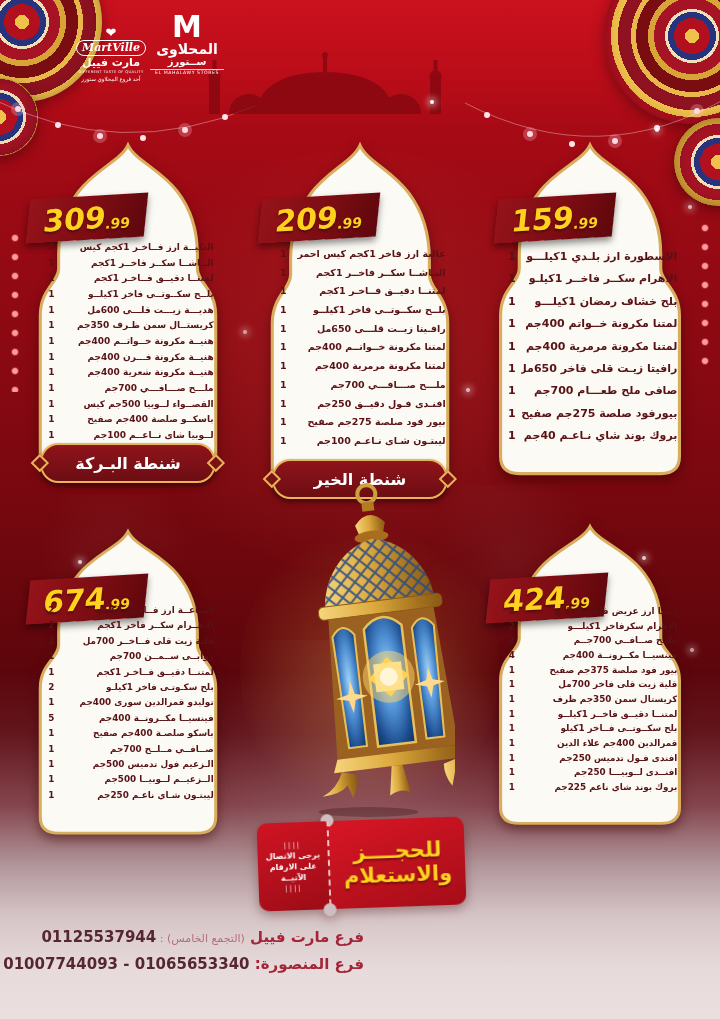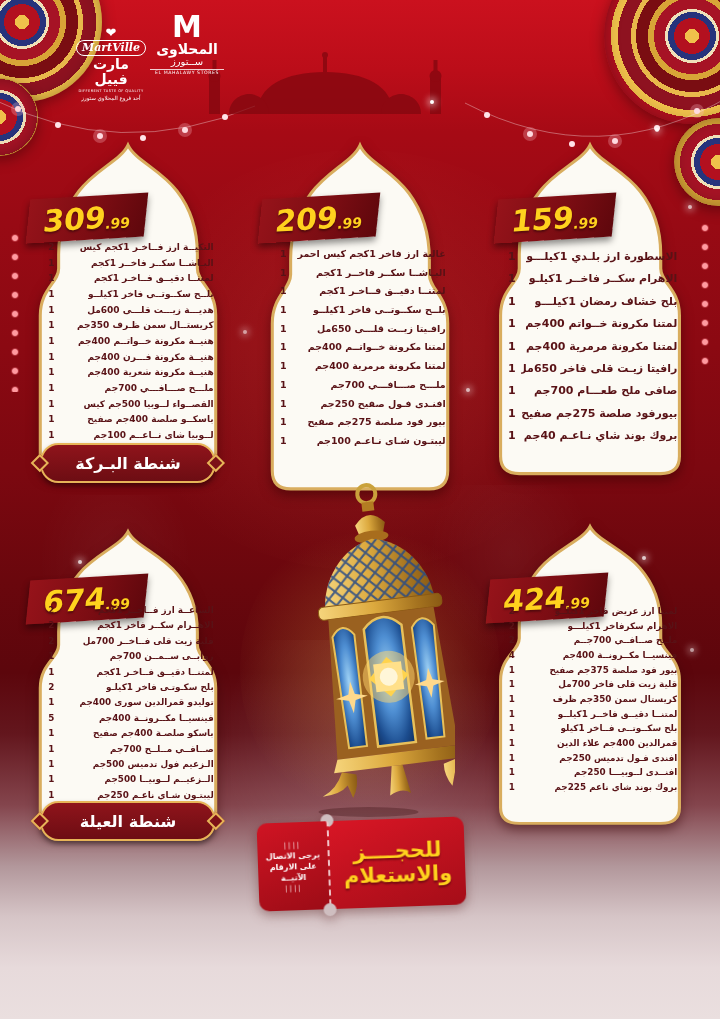--- a/index.html
+++ b/index.html
@@ -29,27 +29,27 @@
   
   .main-title{top:24px;right:16px;width:456px;text-align:center;direction:rtl;
     font-size:47px;font-weight:bold;letter-spacing:-1px;
     background:linear-gradient(180deg,#ffefb0 8%,#ffd044 42%,#f7a81f 70%,#e0820d 95%);
     -webkit-background-clip:text;background-clip:text;color:transparent;
     filter:drop-shadow(0 3px 1px rgba(96,10,0,.55));}
   .logo-mv{left:76px;top:26px;width:70px;text-align:center;color:#fff;line-height:1.1;}
   .logo-mv .heart{font-size:13px;line-height:1;color:#fff;}
   .logo-mv .box{border:1.5px solid #fff;border-radius:8px;padding:1px 3px;margin:1px 0;
     font-size:11px;font-weight:bold;font-family:"DejaVu Serif",serif;font-style:italic;}
-  .logo-mv .ar{font-size:14px;font-weight:bold;direction:rtl;}
+  .logo-mv .ar{font-size:11px;font-weight:bold;direction:rtl;}
   .logo-mv .tag{font-size:3.6px;letter-spacing:.4px;margin-top:2px;}
   .logo-mv .sub{font-size:5.5px;direction:rtl;margin-top:1px;}
   .logo-mh{left:150px;top:12px;width:74px;text-align:center;color:#fff;line-height:1.05;}
   .logo-mh .m{font-size:30px;font-weight:bold;line-height:1;}
   .logo-mh .a1{font-size:14px;font-weight:bold;direction:rtl;}
-  .logo-mh .a2{font-size:10px;font-weight:normal;direction:rtl;letter-spacing:2px;}
+  .logo-mh .a2{font-size:10px;font-weight:bold;direction:rtl;letter-spacing:2px;}
   .logo-mh .en{font-size:4.6px;letter-spacing:.6px;border-top:1px solid rgba(255,255,255,.8);
     margin-top:2px;padding-top:1px;}
   
   .panel{position:absolute;}
   .panel svg.dome{position:absolute;inset:0;width:100%;height:100%;
     filter:drop-shadow(0 5px 6px rgba(50,0,0,.5));}
   .price{position:absolute;left:2px;top:56px;width:118px;height:44px;
     background:linear-gradient(105deg,#96131a 0%,#7c0d13 55%,#5e070c 100%);
     transform:skew(-6deg,-3.5deg);display:flex;align-items:center;justify-content:center;
     box-shadow:0 4px 7px rgba(0,0,0,.45);color:#ffd21e;}
@@ -289,32 +289,33 @@
         </div>
         <div class="item-row">
           <span class="nm">لمتنا مكرونة مرمرية 400جم</span>
           <span class="qty">1</span>
         </div>
         <div class="item-row">
           <span class="nm">ملـــح صـــافـــي 700جم</span>
           <span class="qty">1</span>
         </div>
         <div class="item-row">
-          <span class="nm">افنـدى فـول صفيح 250جم</span>
+          <span class="nm">افنـدى فـول دقيــق 250جم</span>
           <span class="qty">1</span>
         </div>
         <div class="item-row">
           <span class="nm">بيور فود صلصة 275جم صفيح</span>
           <span class="qty">1</span>
         </div>
         <div class="item-row">
           <span class="nm">ليبتـون شـاي نـاعـم 100جم</span>
           <span class="qty">1</span>
         </div>
       </div>
+    <div class="ribbon">شنطة الخير</div>
   </div>
 
   <div class="panel" style="left:486px;top:140px;width:208px;height:352px">
     <svg class="dome" viewBox="0 0 200 345" preserveAspectRatio="none">
       <path d="M100,5 C93,20 68,29 52,50 C38,68 32,90 32,112 L32,126 C32,140 14,146 14,172 L14,310 Q14,327 32,327 L168,327 Q186,327 186,310 L186,172 C186,146 168,140 168,126 L168,112 C168,90 162,68 148,50 C132,29 107,20 100,5 Z" fill="#fcfaf4" stroke="#d9ad5e" stroke-width="3"></path>
     </svg>
     <div class="price" style="left:10px">
         <span class="p-main">159</span>
         <span class="p-cents">.99</span>
       </div>
@@ -413,21 +414,20 @@
         </div>
         <div class="item-row">
           <span class="nm">الــزعيــم لــوبيــا 500جم</span>
           <span class="qty">1</span>
         </div>
         <div class="item-row">
           <span class="nm">ليبتـون شـاي ناعـم 250جم</span>
           <span class="qty">1</span>
         </div>
       </div>
-    <div class="ribbon">شنطة العيلة</div>
   </div>
 
   <div class="panel" style="left:486px;top:522px;width:208px;height:318px">
     <svg class="dome" viewBox="0 0 200 345" preserveAspectRatio="none">
       <path d="M100,5 C93,20 68,29 52,50 C38,68 32,90 32,112 L32,126 C32,140 14,146 14,172 L14,310 Q14,327 32,327 L168,327 Q186,327 186,310 L186,172 C186,146 168,140 168,126 L168,112 C168,90 162,68 148,50 C132,29 107,20 100,5 Z" fill="#fcfaf4" stroke="#d9ad5e" stroke-width="3"></path>
     </svg>
     <div class="price" style="top:54px">
         <span class="p-main">424</span>
         <span class="p-cents">.99</span>
       </div>
@@ -541,14 +541,20 @@
       <div class="stub-line">على الارقام</div>
       <div class="stub-line">الآتيــة</div>
       <div class="tick">||||</div>
     </div>
     <div class="tmain">
       <div>للحجــــز</div>
       <div>والاستعلام</div>
     </div>
   </div>
 
+  <div class="contact" style="top:928px;right:356px">
+    <span class="c-label">فرع مارت فييل </span><span class="c-note">(التجمع الخامس) : </span><span class="c-nums" dir="ltr">01125537944</span>
+  </div>
+  <div class="contact" style="top:955px;right:356px">
+    <span class="c-label">فرع المنصورة: </span><span class="c-nums" dir="ltr">01007744093 - 01065653340</span>
+  </div>
 
 </div>
 
 </body></html>

